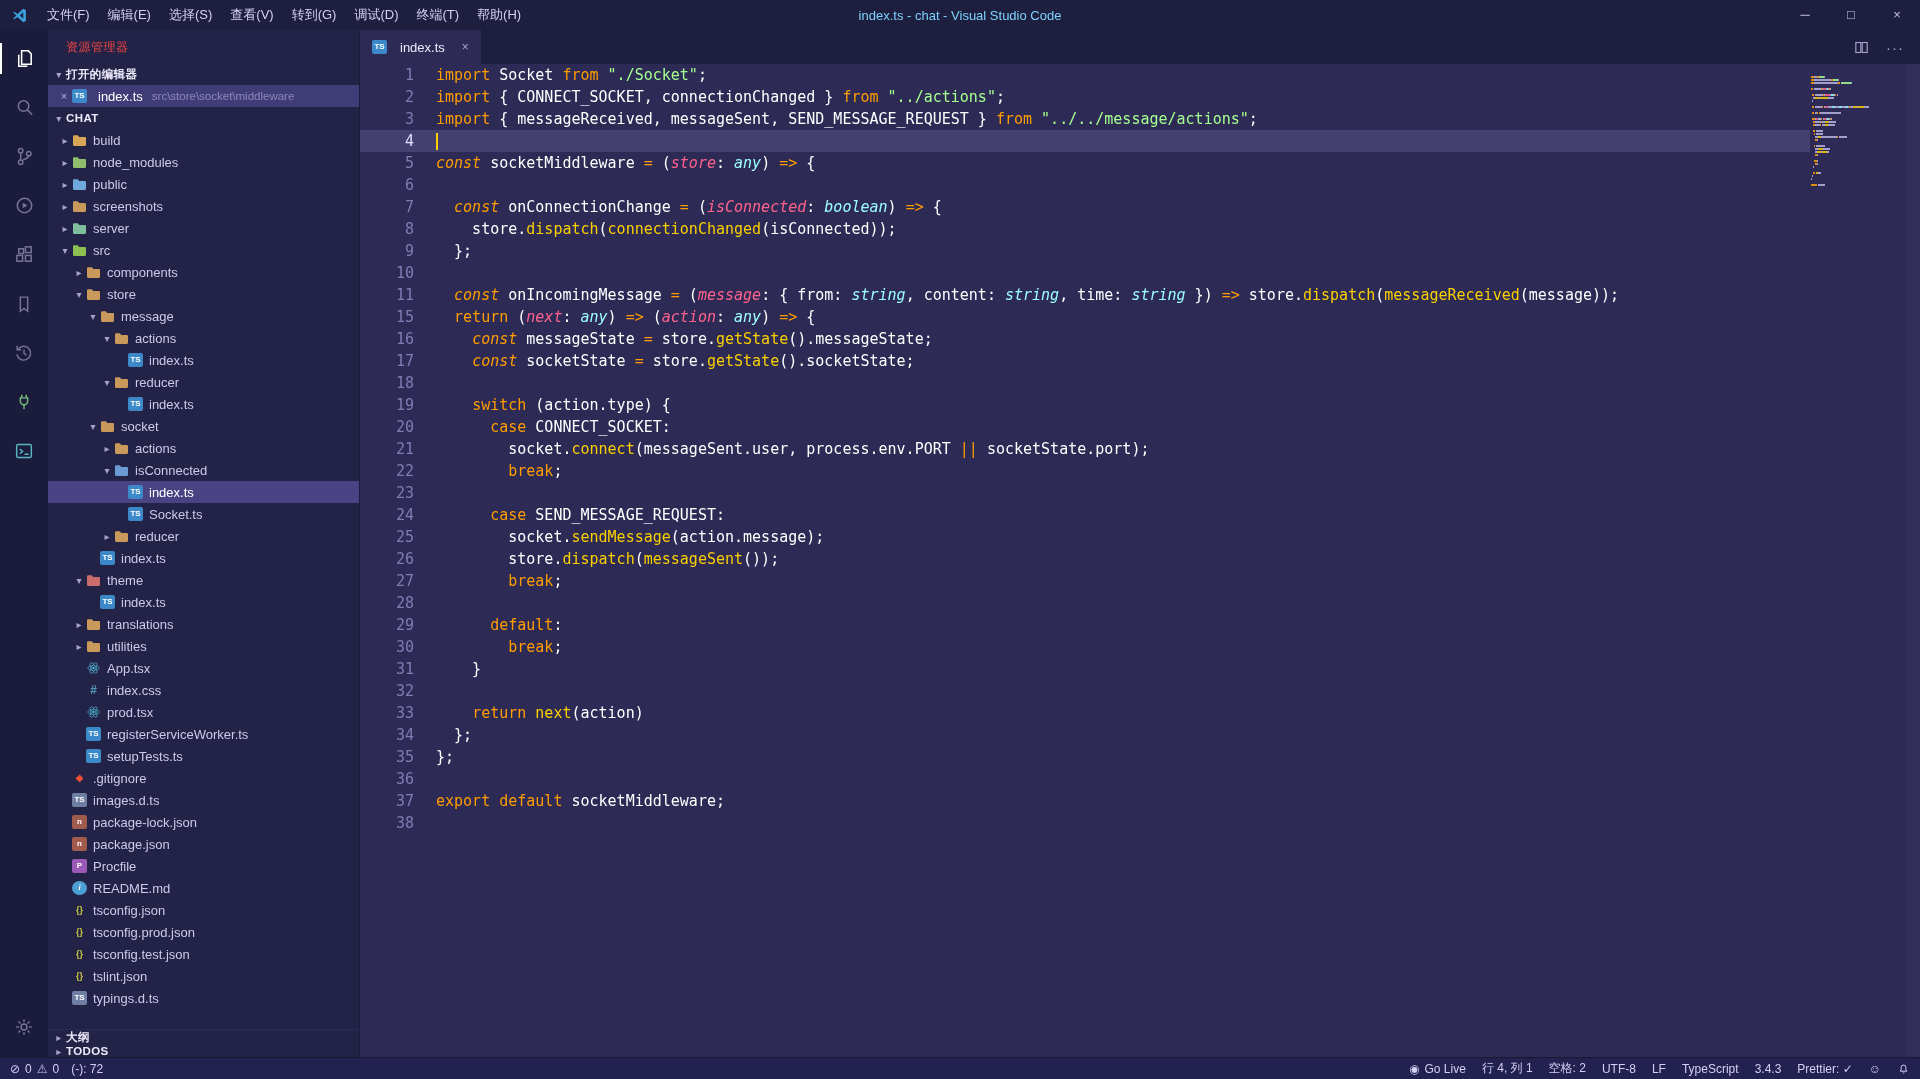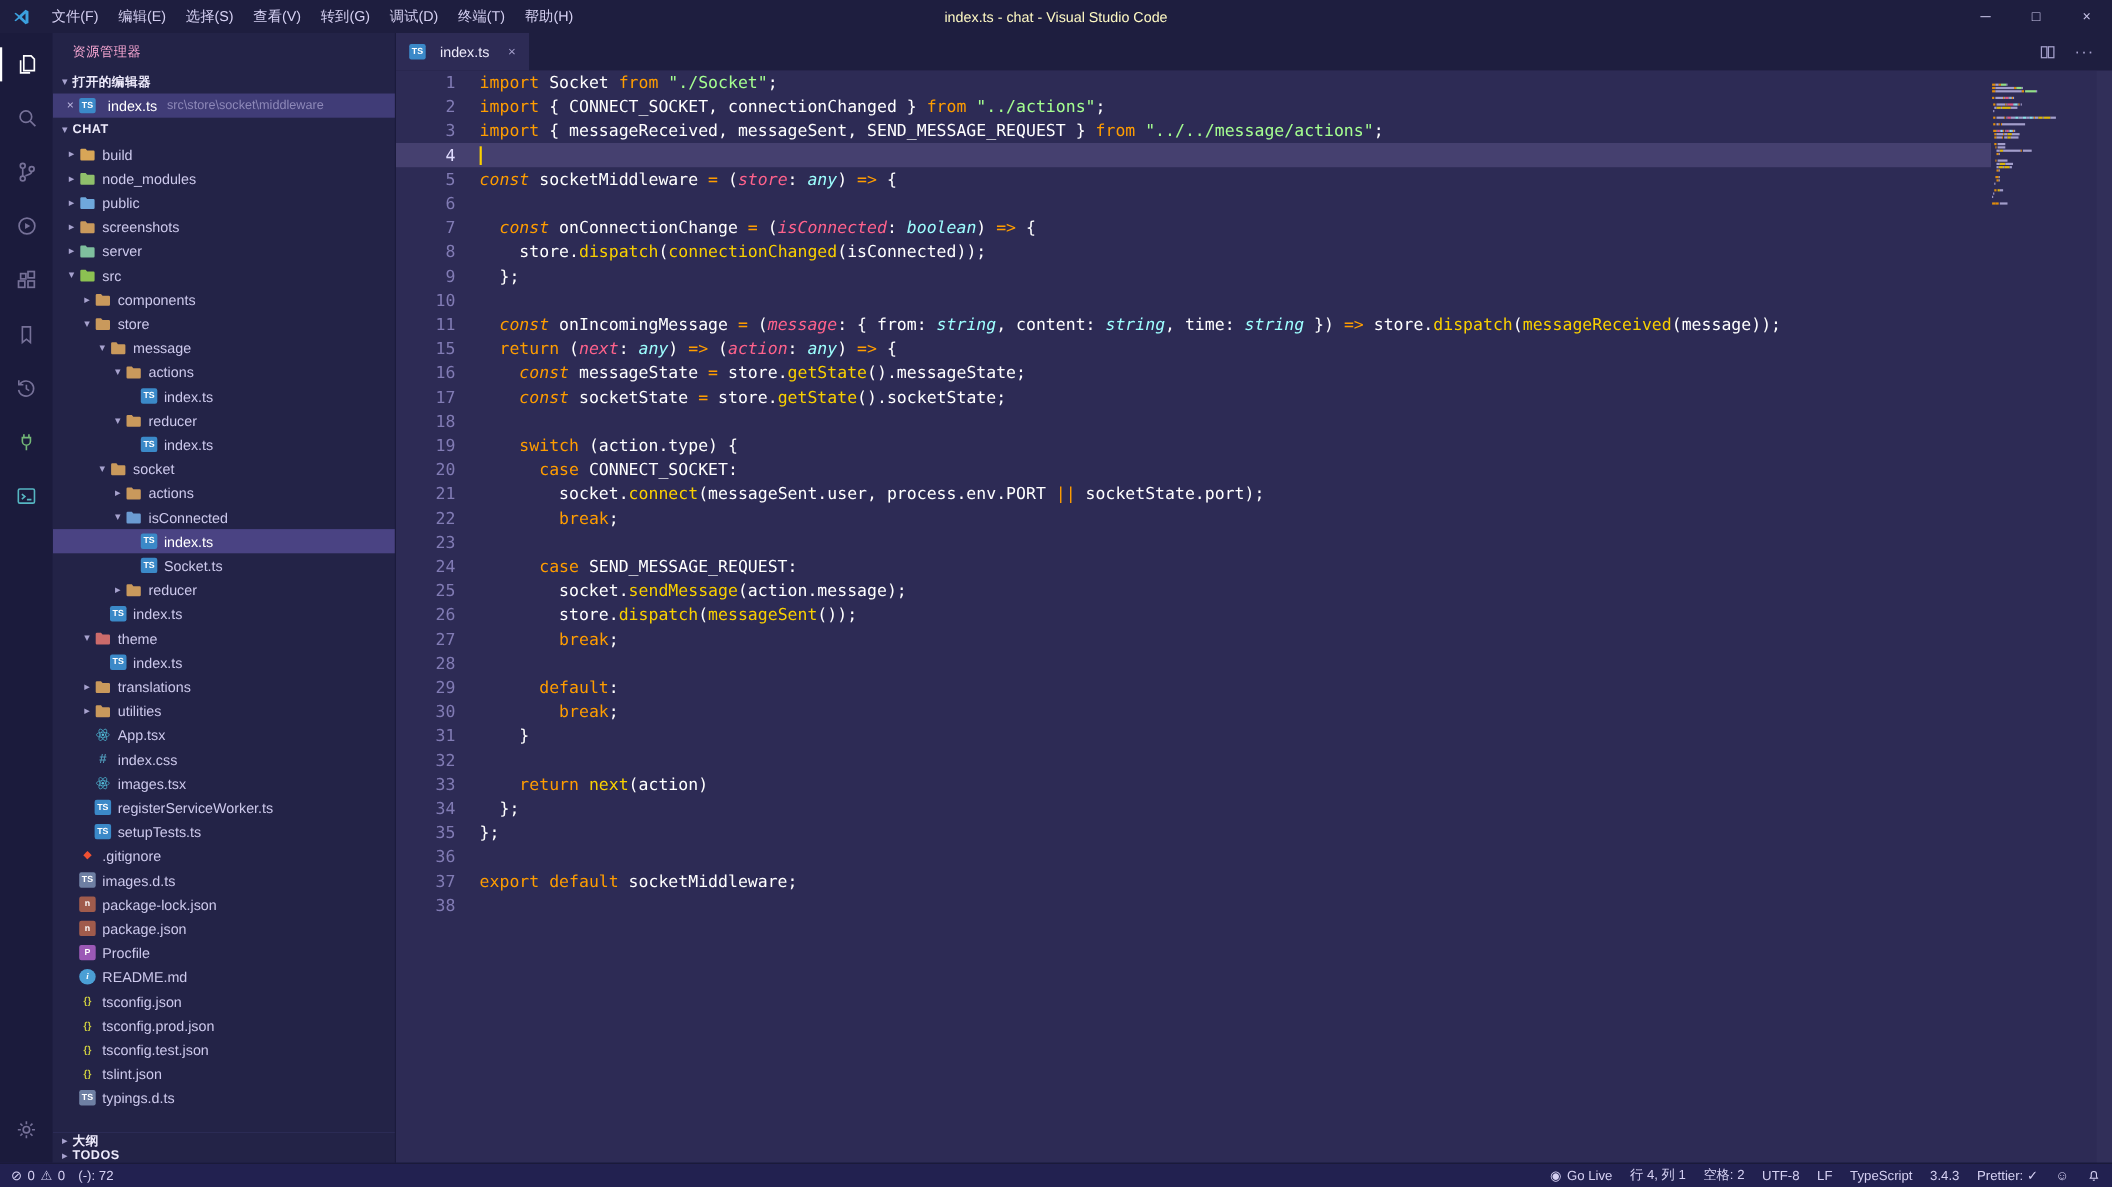--- a/index.html
+++ b/index.html
@@ -5,39 +5,39 @@
   *{box-sizing:border-box;margin:0;padding:0;}
   html,body{width:1920px;height:1079px;overflow:hidden;}
   body{font-family:"Liberation Sans","DejaVu Sans",sans-serif;font-size:13px;color:#E5E1FA;background:#2D2B55;}
   .window{display:flex;flex-direction:column;width:1920px;height:1079px;}
 
   
   .titlebar{flex:0 0 30px;background:#1E1E3F;display:flex;align-items:center;position:relative;z-index:5;}
   .logo{width:38px;display:flex;justify-content:center;align-items:center;}
   .menus{display:flex;}
   .menu-item{padding:0 9px;line-height:30px;color:#D5D0F2;font-size:13px;cursor:default;}
-  .win-title{position:absolute;left:50%;transform:translateX(-50%);color:#fef9c3;font-size:13px;white-space:nowrap;}
+  .win-title{position:absolute;left:50%;transform:translateX(-50%);color:#7dd3fc;font-size:13px;white-space:nowrap;}
   .win-controls{margin-left:auto;display:flex;height:30px;}
   .win-btn{width:46px;text-align:center;line-height:30px;color:#C8C4E8;font-size:13px;}
 
   
   .main{flex:1;display:flex;min-height:0;}
 
   
   .activitybar{flex:0 0 48px;background:#1B1B3C;display:flex;flex-direction:column;align-items:center;padding-top:4px;}
   .act-icon{width:48px;height:49px;display:flex;align-items:center;justify-content:center;color:#767198;position:relative;}
   .act-icon.active{color:#FFFFFF;}
   .act-icon.active::before{content:"";position:absolute;left:0;top:9px;bottom:9px;width:2px;background:#FFFFFF;}
   .act-icon.green{color:#74B978;}
   .act-icon.teal{color:#56B6C2;}
   .act-spacer{flex:1;}
 
   
   .sidebar{flex:0 0 312px;background:#232347;border-right:1px solid #1B1B3C;display:flex;flex-direction:column;overflow:hidden;}
-  .side-title{padding:9px 18px 7px;font-size:12px;color:#f9a8d4;letter-spacing:.5px;flex:0 0 30px;}
+  .side-title{padding:9px 18px 7px;font-size:12px;color:#ef4444;letter-spacing:.5px;flex:0 0 30px;}
   .section-header{flex:0 0 22px;display:flex;align-items:center;font-weight:bold;font-size:11.5px;color:#EDEAFB;padding:0 4px;letter-spacing:.4px;}
   .section-header .chev{width:16px;text-align:center;font-size:10px;color:#A7A2CE;font-weight:normal;}
   .open-editor-item{flex:0 0 22px;display:flex;align-items:center;background:#403C77;padding-left:8px;white-space:nowrap;overflow:hidden;}
   .oe-close{width:16px;color:#B9B4DD;font-size:11px;text-align:center;}
   .oe-file{margin-left:5px;color:#FFFFFF;}
   .oe-path{margin-left:9px;color:#8D88B8;font-size:11.5px;}
   .tree{flex:0 0 auto;overflow:hidden;}
   .tree-row{height:22px;display:flex;align-items:center;color:#CDC9EC;white-space:nowrap;}
   .tree-row.selected{background:#4A4383;color:#FFFFFF;}
   .chev{flex:0 0 14px;text-align:center;font-size:10px;color:#A7A2CE;}
@@ -382,21 +382,21 @@
           <div class="tree-row" style="padding-left: 24px;">
             <span class="chev"></span>
             <svg class="fi-react" viewBox="0 0 24 24" width="14" height="14">
               <circle cx="12" cy="12" r="2" fill="#53C1DE"></circle>
               <g fill="none" stroke="#53C1DE">
                 <ellipse cx="12" cy="12" rx="10" ry="4"></ellipse>
                 <ellipse cx="12" cy="12" rx="10" ry="4" transform="rotate(60 12 12)"></ellipse>
                 <ellipse cx="12" cy="12" rx="10" ry="4" transform="rotate(120 12 12)"></ellipse>
               </g>
             </svg>
-            <span class="tree-label">images.tsx</span>
+            <span class="tree-label">prod.tsx</span>
           </div>
           <div class="tree-row" style="padding-left: 24px;">
             <span class="chev"></span>
             <span class="fi fi-ts">TS</span>
             <span class="tree-label">registerServiceWorker.ts</span>
           </div>
           <div class="tree-row" style="padding-left: 24px;">
             <span class="chev"></span>
             <span class="fi fi-ts">TS</span>
             <span class="tree-label">setupTests.ts</span>

